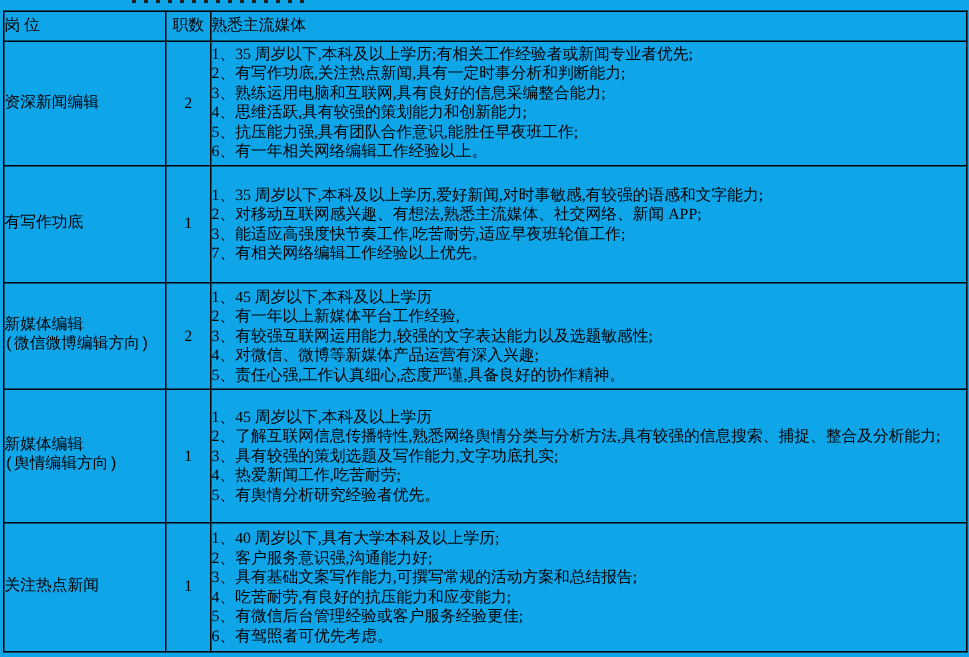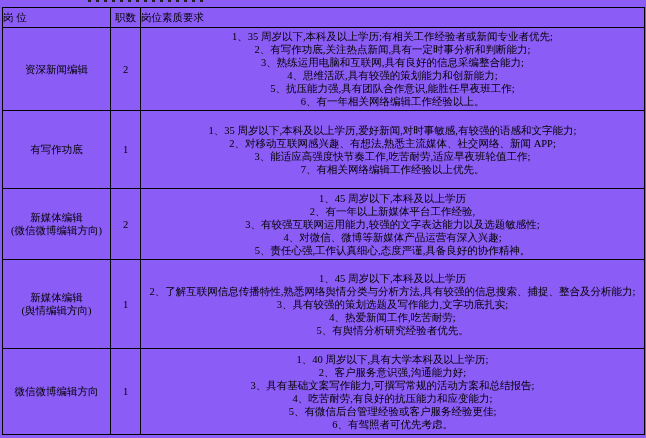--- a/index.html
+++ b/index.html
@@ -4,21 +4,21 @@
 <style>
   html, body {
     margin: 0;
     padding: 0;
     background: #ffffff;
   }
   .page {
     position: relative;
     width: 646px;
     height: 438px;
-    background: #8b5cf6;
+    background: #0ea5e9;
     font-family: "Liberation Serif", "DejaVu Serif", serif;
     color: #000000;
     overflow: hidden;
   }
   
   .clip-fragment {
     position: absolute;
     left: 88px;
     top: 0;
     width: 120px;
@@ -50,27 +50,28 @@
   tbody tr.r1 { height: 78px; }
   tbody tr.r2 { height: 71px; }
   tbody tr.r3 { height: 89px; }
   tbody tr.r4 { height: 86px; }
   th.h-pos, th.h-req {
     text-align: left;
     padding-left: 6px;
   }
   th.h-num { text-align: center; }
   td.pos {
-    text-align: center;
+    text-align: left;
     padding-left: 6px;
     white-space: pre-line;
+    font-family: Liberation Mono, monospace;
   }
   td.num { text-align: center; }
   td.req {
-    text-align: center;
+    text-align: left;
     padding-left: 5px;
     padding-right: 2px;
     white-space: pre-line;
   }
 </style>
 </head>
 <body>
 
 <div class="page">
 
@@ -79,21 +80,21 @@
   <table class="jobs">
     <colgroup>
       <col class="c-pos">
       <col class="c-num">
       <col class="c-req">
     </colgroup>
     <thead>
       <tr>
         <th class="h-pos">岗 位</th>
         <th class="h-num">职数</th>
-        <th class="h-req">岗位素质要求</th>
+        <th class="h-req">熟悉主流媒体</th>
       </tr>
     </thead>
     <tbody>
       <tr class="r0">
         <td class="pos">资深新闻编辑</td>
         <td class="num">2</td>
         <td class="req">1、35 周岁以下,本科及以上学历;有相关工作经验者或新闻专业者优先;
 2、有写作功底,关注热点新闻,具有一定时事分析和判断能力;
 3、熟练运用电脑和互联网,具有良好的信息采编整合能力;
 4、思维活跃,具有较强的策划能力和创新能力;
@@ -122,21 +123,21 @@
         <td class="pos">新媒体编辑
 (舆情编辑方向)</td>
         <td class="num">1</td>
         <td class="req">1、45 周岁以下,本科及以上学历
 2、了解互联网信息传播特性,熟悉网络舆情分类与分析方法,具有较强的信息搜索、捕捉、整合及分析能力;
 3、具有较强的策划选题及写作能力,文字功底扎实;
 4、热爱新闻工作,吃苦耐劳;
 5、有舆情分析研究经验者优先。</td>
       </tr>
       <tr class="r4">
-        <td class="pos">微信微博编辑方向</td>
+        <td class="pos">关注热点新闻</td>
         <td class="num">1</td>
         <td class="req">1、40 周岁以下,具有大学本科及以上学历;
 2、客户服务意识强,沟通能力好;
 3、具有基础文案写作能力,可撰写常规的活动方案和总结报告;
 4、吃苦耐劳,有良好的抗压能力和应变能力;
 5、有微信后台管理经验或客户服务经验更佳;
 6、有驾照者可优先考虑。</td>
       </tr>
     </tbody>
   </table>

